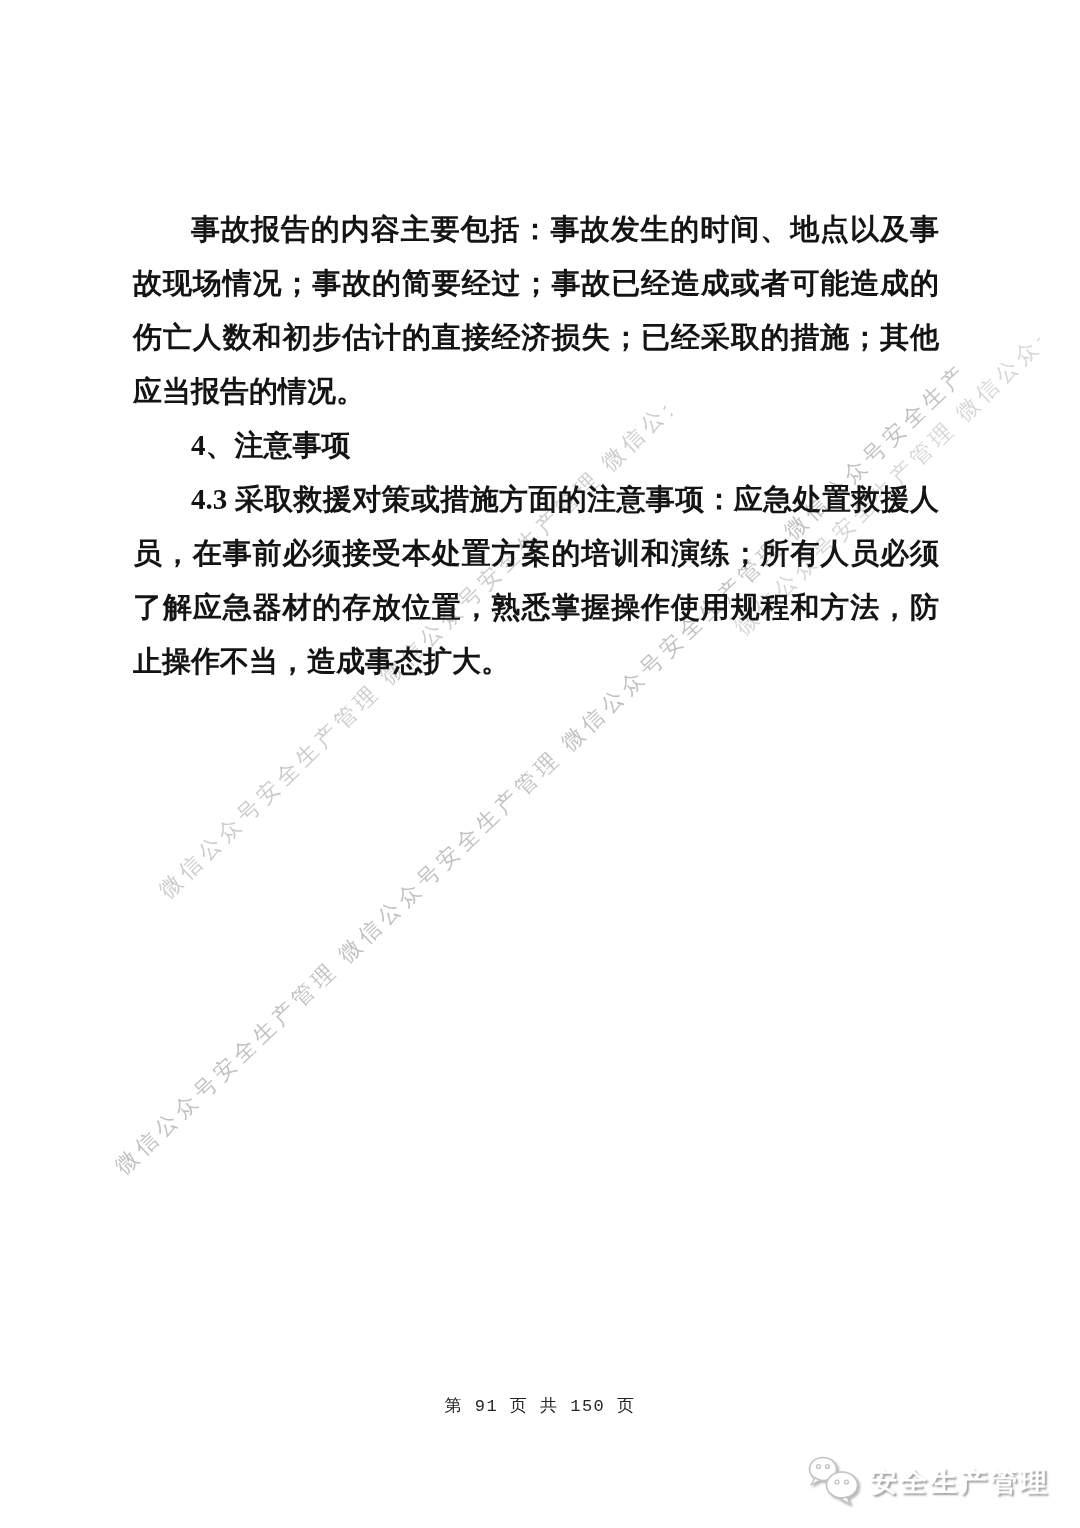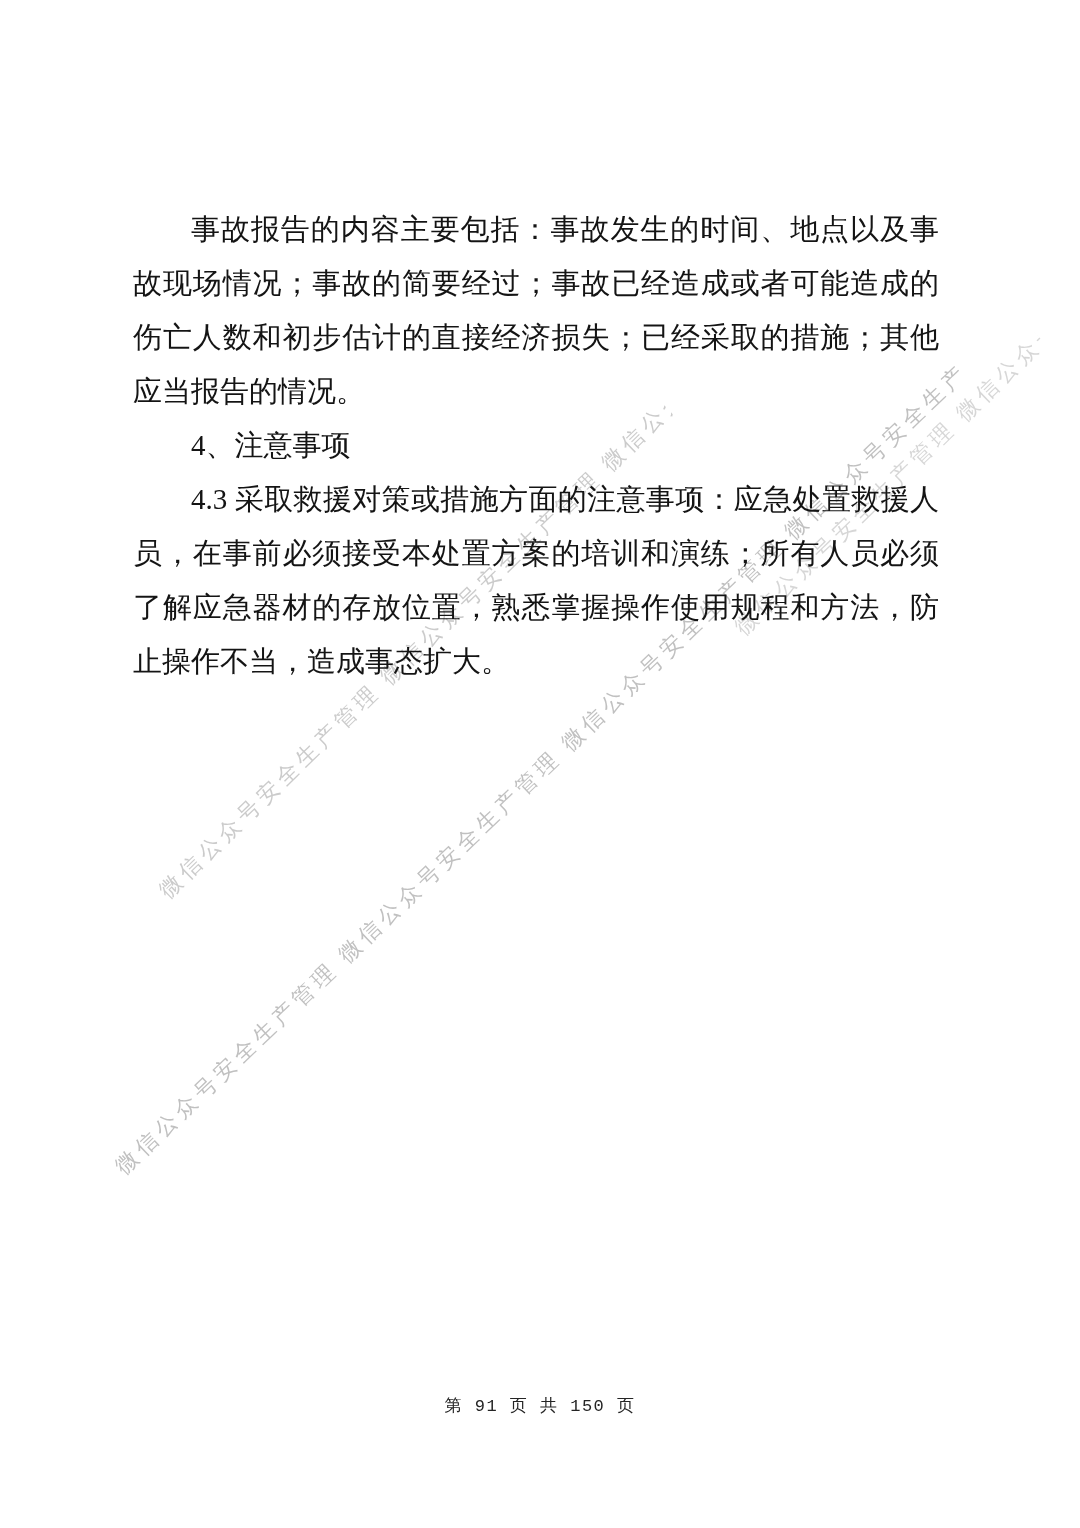--- a/index.html
+++ b/index.html
@@ -34,22 +34,22 @@
     left: 133px;
     top: 202px;
     width: 806px;
     font-size: 29px;
     line-height: 54px;
     color: #141414;
     text-align: justify;
     text-justify: inter-ideograph;
     z-index: 2;
   }
-  .doc p { margin: 0; text-indent: 2em; }
-  .doc p.heading { font-weight: normal; }
+  .doc p { margin: 0; text-indent: 2em; font-weight: bold; }
+  .doc p.heading { font-weight: bold; }
 
   
   .pagenum {
     position: absolute;
     top: 1394px;
     left: 0;
     width: 100%;
     text-align: center;
     font-size: 17px;
     letter-spacing: 1.5px;
@@ -88,14 +88,31 @@
   <div class="watermark wm-3">微信公众号安全生产管理 微信公众号安全生产管理 微信公众号安全生产管理 微信公众号安全生产管理</div>
 
   <div class="doc">
     <p>事故报告的内容主要包括：事故发生的时间、地点以及事故现场情况；事故的简要经过；事故已经造成或者可能造成的伤亡人数和初步估计的直接经济损失；已经采取的措施；其他应当报告的情况。</p>
     <p class="heading">4、注意事项</p>
     <p>4.3 采取救援对策或措施方面的注意事项：应急处置救援人员，在事前必须接受本处置方案的培训和演练；所有人员必须了解应急器材的存放位置，熟悉掌握操作使用规程和方法，防止操作不当，造成事态扩大。</p>
   </div>
 
   <div class="pagenum">第 91 页 共 150 页</div>
 
+  <div class="brand">
+    <span>
+      <svg width="56" height="50" viewBox="0 0 56 50" xmlns="http://www.w3.org/2000/svg">
+
+        <ellipse cx="17" cy="14" rx="13.5" ry="11.5" fill="#ffffff" stroke="#c3c3c3" stroke-width="1.6"></ellipse>
+        <path d="M9 23 L5 30 L14 25 Z" fill="#ffffff" stroke="#c3c3c3" stroke-width="1.4" stroke-linejoin="round"></path>
+        <circle cx="12.5" cy="11.5" r="1.9" fill="none" stroke="#c3c3c3" stroke-width="1.4"></circle>
+        <circle cx="21.5" cy="11.5" r="1.9" fill="none" stroke="#c3c3c3" stroke-width="1.4"></circle>
+
+        <ellipse cx="36" cy="30" rx="15.5" ry="13" fill="#ffffff" stroke="#c3c3c3" stroke-width="1.6"></ellipse>
+        <path d="M41 42 L44 49 L34 44 Z" fill="#ffffff" stroke="#c3c3c3" stroke-width="1.4" stroke-linejoin="round"></path>
+        <circle cx="31" cy="27" r="1.9" fill="none" stroke="#c3c3c3" stroke-width="1.4"></circle>
+        <circle cx="40.5" cy="27" r="1.9" fill="none" stroke="#c3c3c3" stroke-width="1.4"></circle>
+      </svg>
+    </span>
+    <span class="label">安全生产管理</span>
+  </div>
 
 </div>
 
 </body></html>

